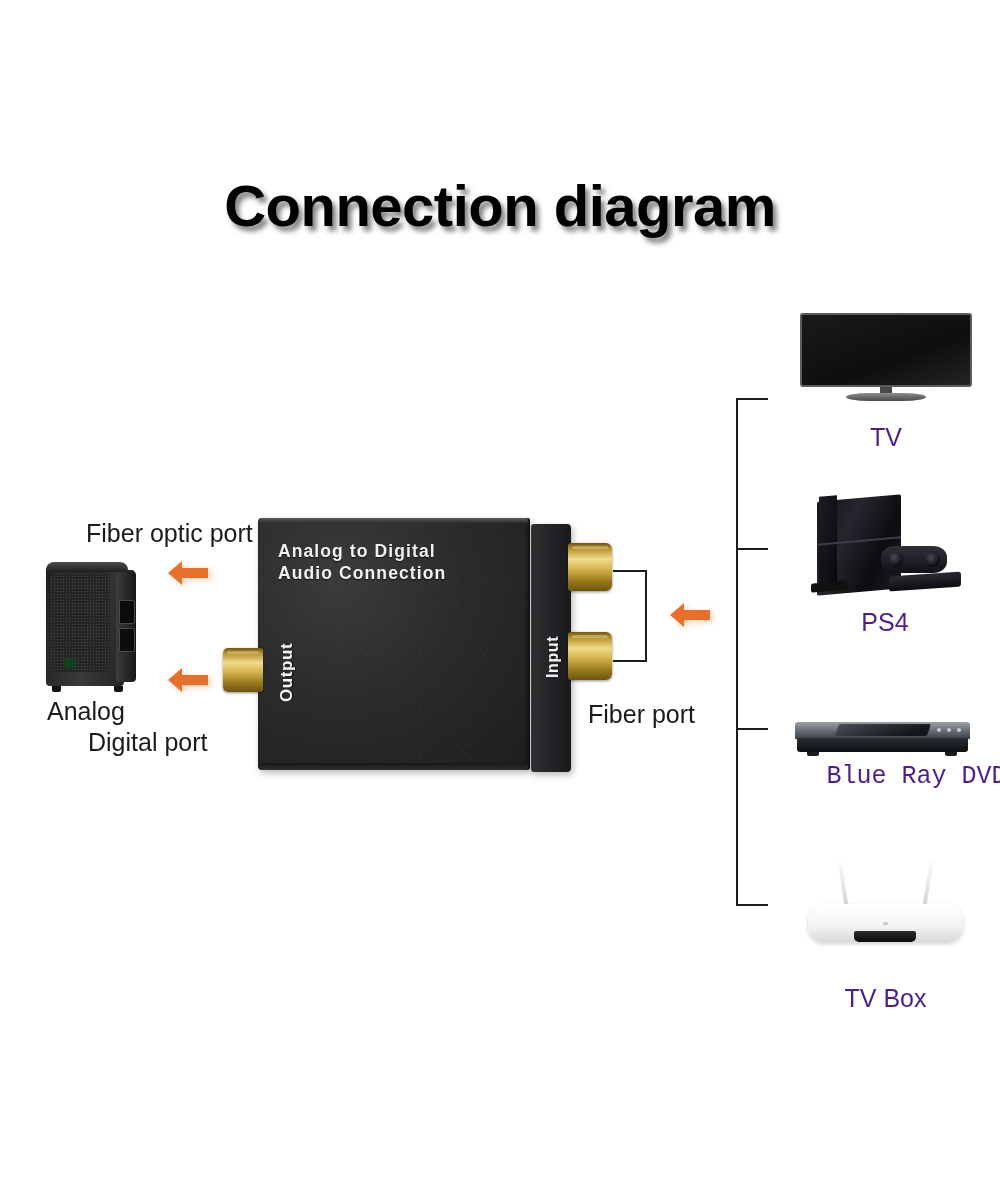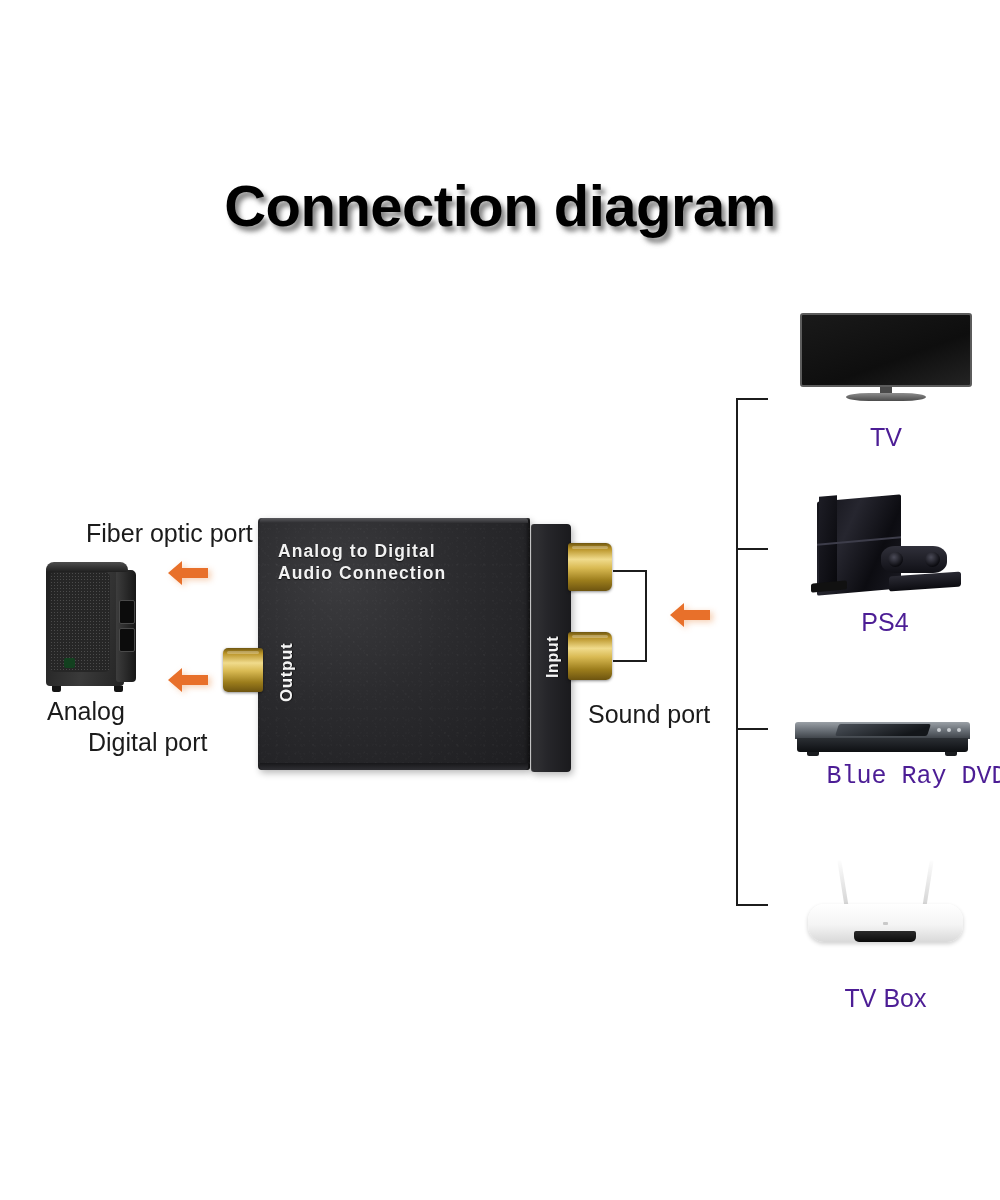--- a/index.html
+++ b/index.html
@@ -427,21 +427,21 @@
   <div class="rca" id="rca-in-bot"></div>
 
   <div class="ap-h1"></div>
   <div class="ap-v"></div>
   <div class="ap-h2"></div>
 
   <svg class="arrow-left" style="left:668px; top:600px;" viewBox="0 0 44 30">
     <polygon points="2,15 16,3 16,10 42,10 42,20 16,20 16,27" fill="#e8702a"></polygon>
   </svg>
 
-  <div class="lbl" style="left:588px; top:700px;">Sound port</div>
+  <div class="lbl" style="left:588px; top:700px;">Fiber port</div>
 
   <div class="tree-v"></div>
   <div class="tree-h" style="top:398px;"></div>
   <div class="tree-h" style="top:548px;"></div>
   <div class="tree-h" style="top:728px;"></div>
   <div class="tree-h" style="top:904px;"></div>
 
   <div id="tv">
     <div class="tv-screen"></div>
     <div class="tv-neck"></div>

